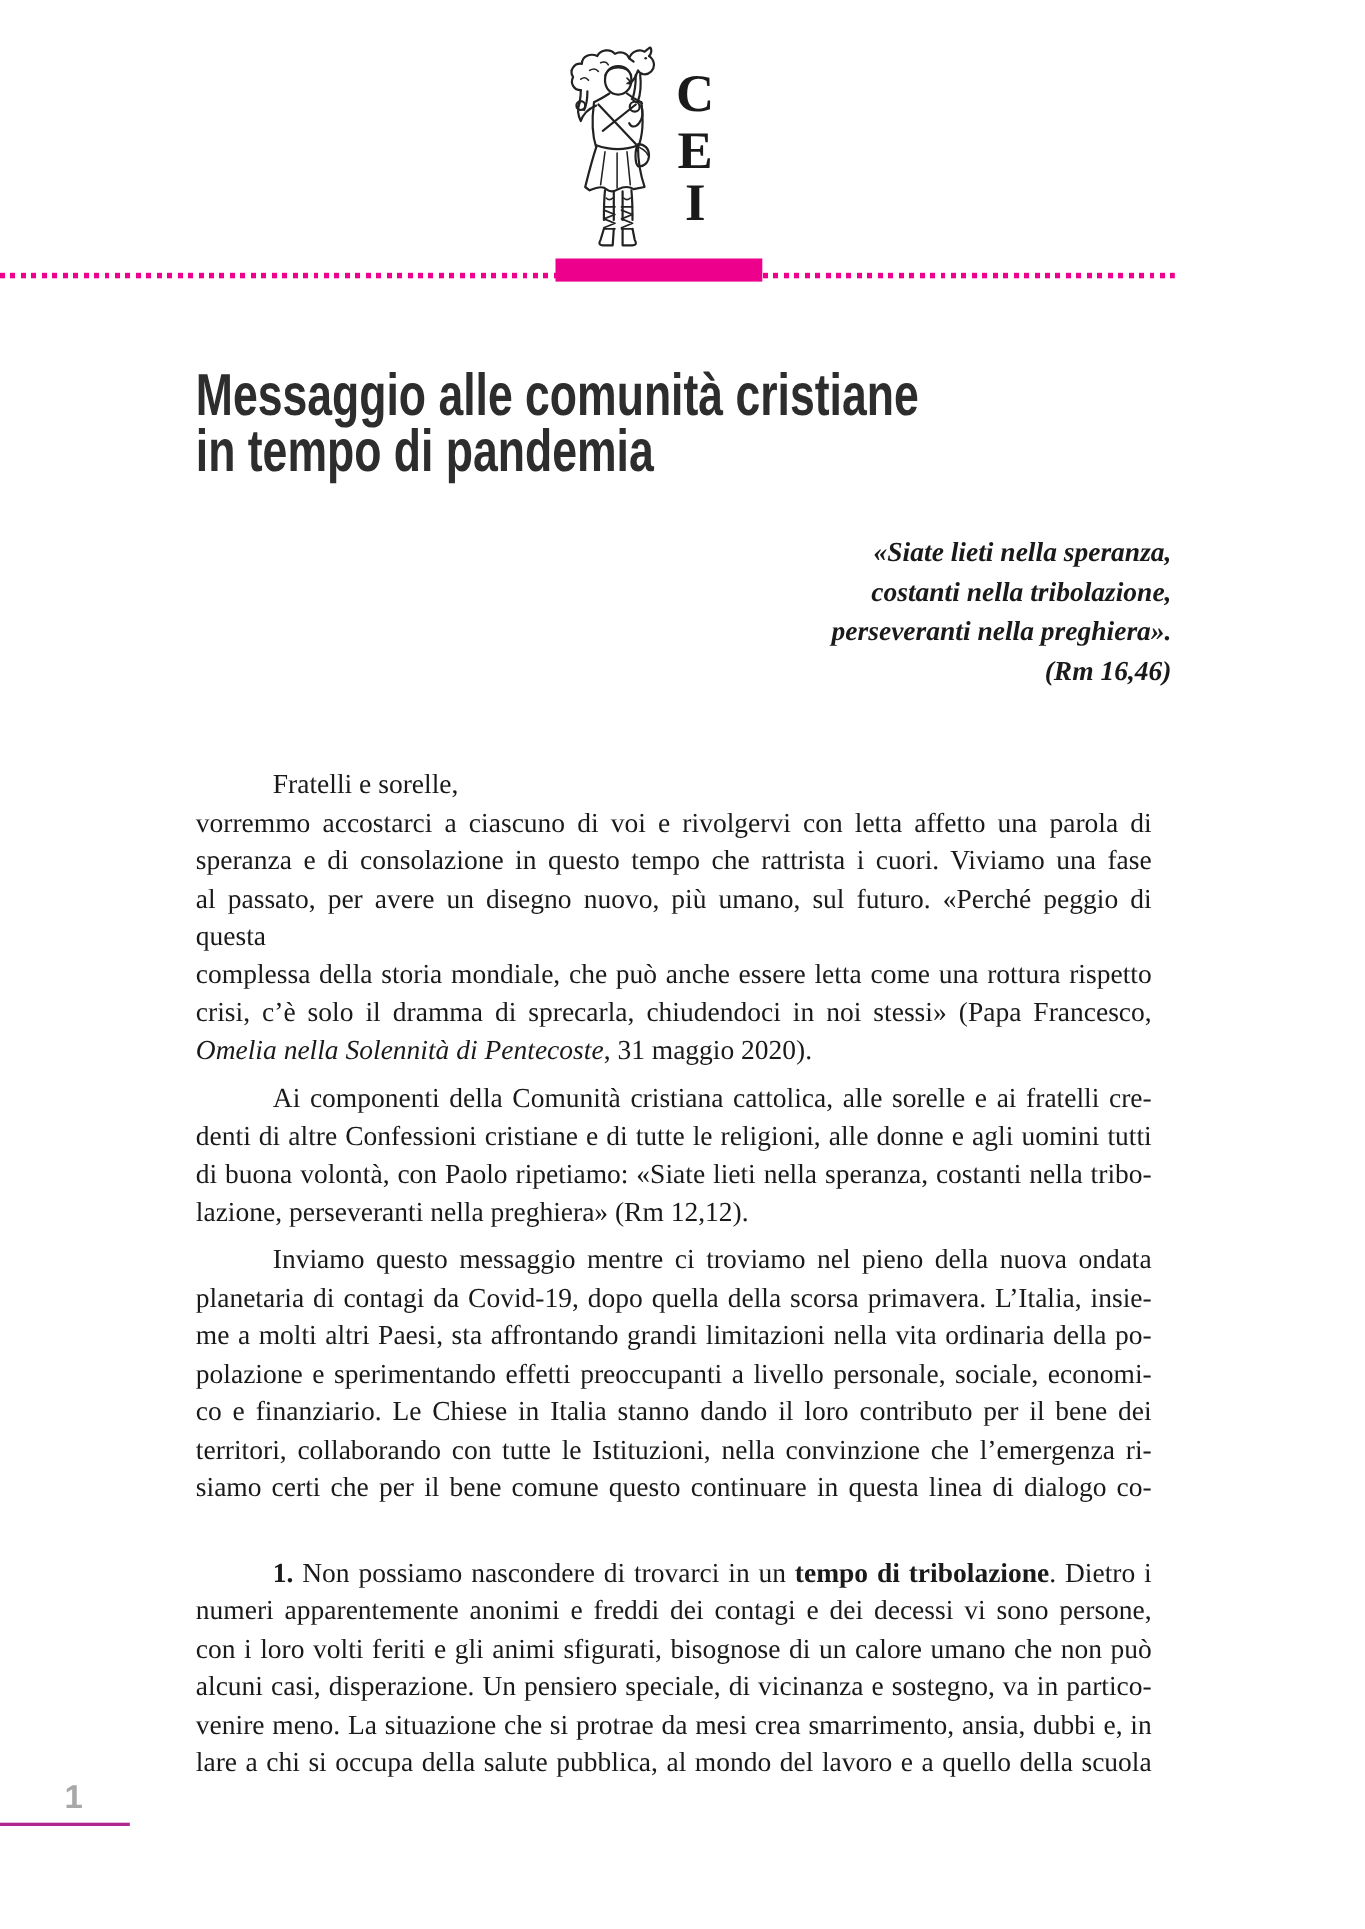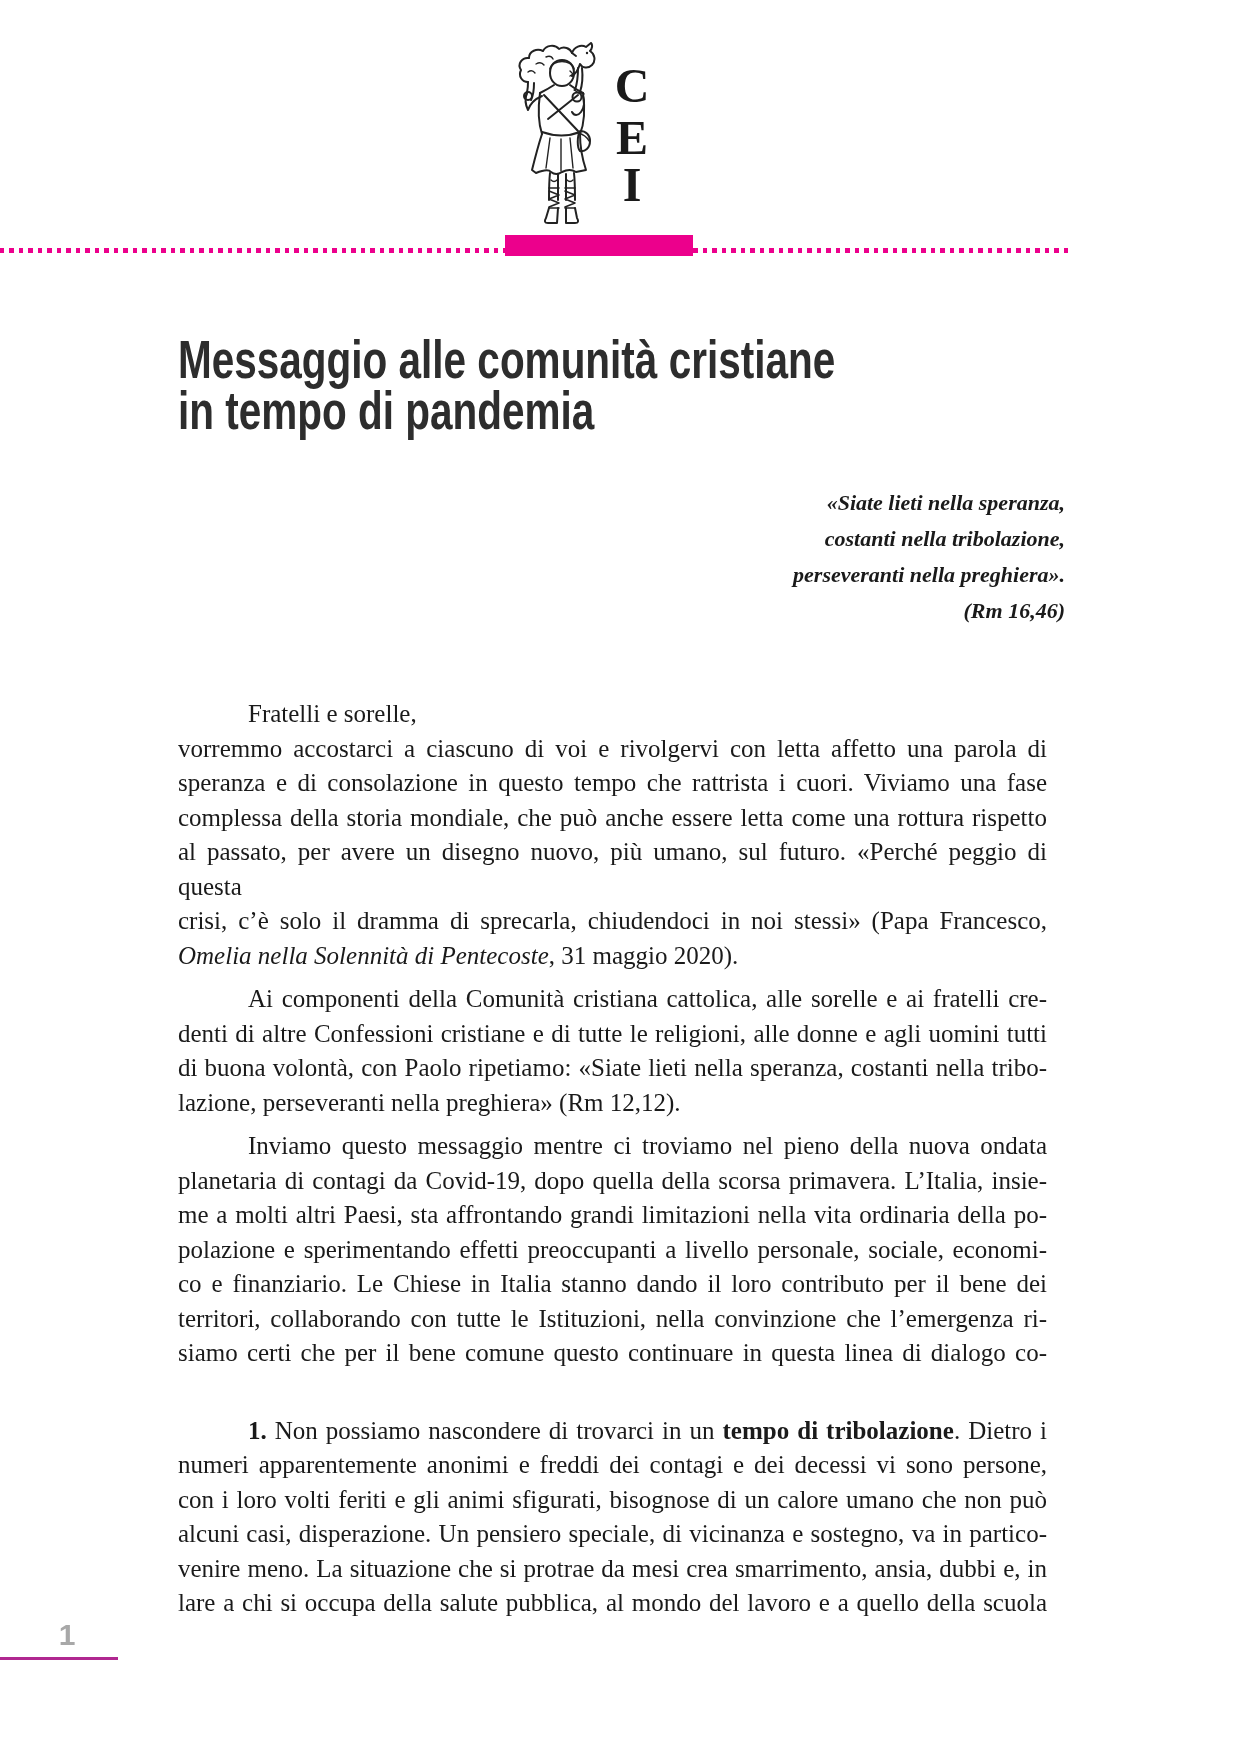--- a/index.html
+++ b/index.html
@@ -27,21 +27,21 @@
   .doc-title{
     position:absolute;left:178px;top:334px;margin:0;
     font-family:"Liberation Sans", sans-serif;font-weight:700;
     font-size:54px;line-height:51px;color:#2d2d2d;
     transform:scaleX(0.75);transform-origin:left top;white-space:nowrap;
   }
   
   .quote{
     position:absolute;left:178px;top:485px;width:887px;margin:0;
     text-align:right;font-style:italic;font-weight:700;
-    font-size:22px;line-height:36px;color:#1a1a1a;
+    font-size:25px;line-height:36px;color:#1a1a1a;
   }
   
   .body-text{position:absolute;left:178px;top:697px;width:887px;font-size:25px;line-height:34.5px;color:#1a1a1a;}
   .para{margin:9px 18px 0 0;}
   .para:first-child{margin-top:0;}
   .para.section-gap{margin-top:43px;}
   .line{text-align:justify;text-align-last:justify;}
   .line.nj{text-align-last:left;}
   .line.ind{text-indent:70px;}
   .line i{font-style:italic;}
@@ -132,22 +132,22 @@
     <div>costanti nella tribolazione,</div>
     <div>perseveranti nella preghiera».</div>
     <div>(Rm 16,46)</div>
   </blockquote>
 
   <main class="body-text" id="body-text">
       <div class="para">
         <div class="line nj ind">Fratelli e sorelle,</div>
         <div class="line">vorremmo accostarci a ciascuno di voi e rivolgervi con letta affetto una parola di</div>
         <div class="line">speranza e di consolazione in questo tempo che rattrista i cuori. Viviamo una fase</div>
+        <div class="line">al passato, per avere un disegno nuovo, più umano, sul futuro. «Perché peggio di questa</div>
         <div class="line">complessa della storia mondiale, che può anche essere letta come una rottura rispetto</div>
-        <div class="line">al passato, per avere un disegno nuovo, più umano, sul futuro. «Perché peggio di questa</div>
         <div class="line">crisi, c’è solo il dramma di sprecarla, chiudendoci in noi stessi» (Papa Francesco,</div>
         <div class="line nj"><i>Omelia nella Solennità di Pentecoste</i>, 31 maggio 2020).</div>
       </div>
       <div class="para">
         <div class="line ind">Ai componenti della Comunità cristiana cattolica, alle sorelle e ai fratelli cre-</div>
         <div class="line">denti di altre Confessioni cristiane e di tutte le religioni, alle donne e agli uomini tutti</div>
         <div class="line">di buona volontà, con Paolo ripetiamo: «Siate lieti nella speranza, costanti nella tribo-</div>
         <div class="line nj">lazione, perseveranti nella preghiera» (Rm 12,12).</div>
       </div>
       <div class="para">

